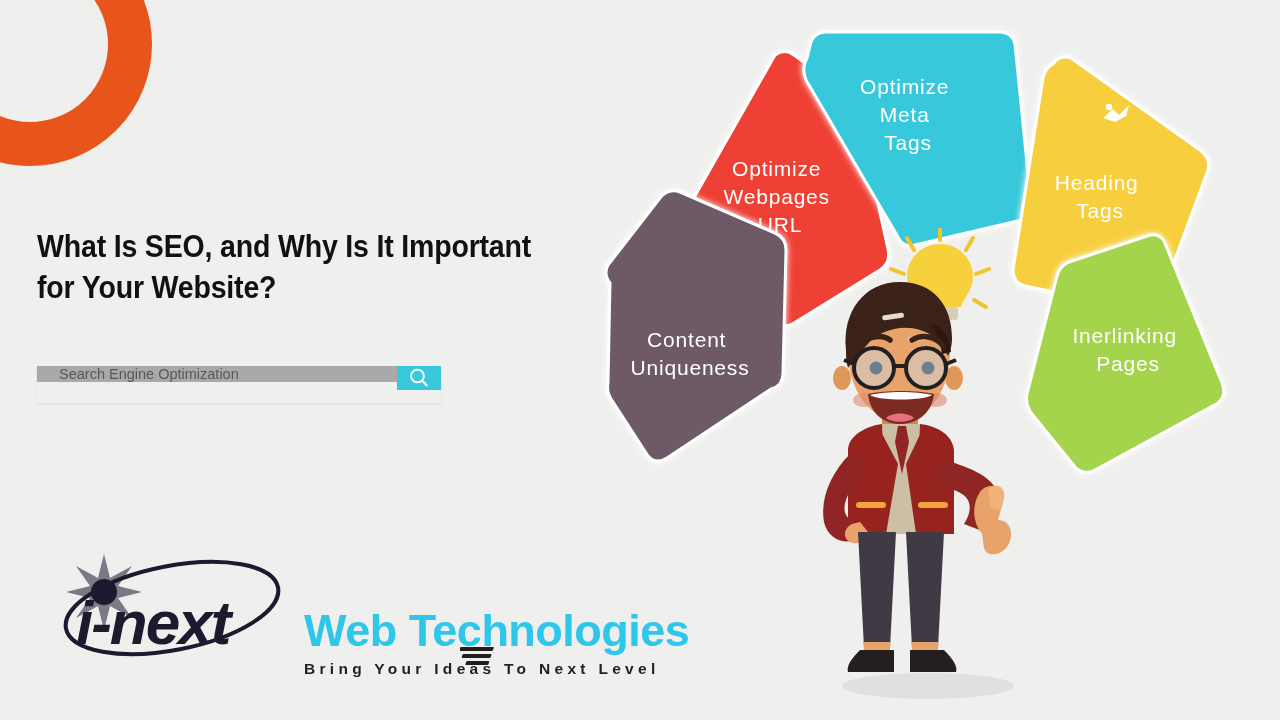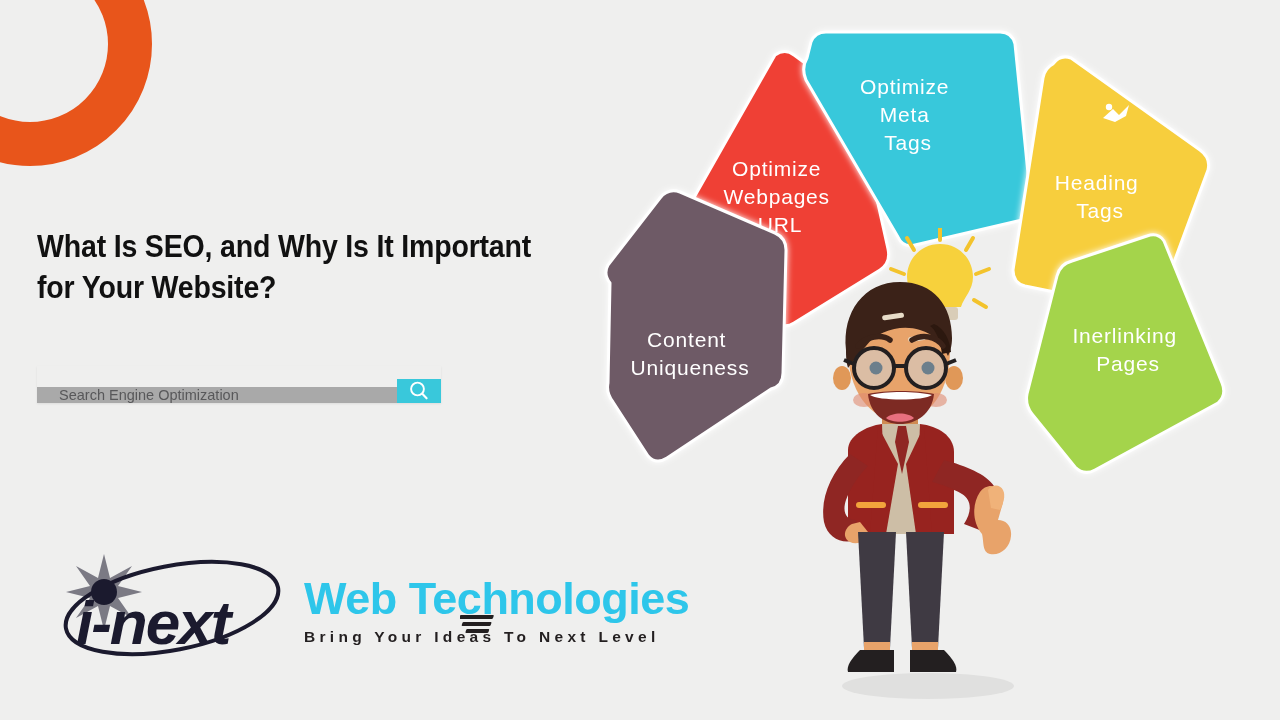--- a/index.html
+++ b/index.html
@@ -48,21 +48,21 @@
   }
 
   
   .searchbar {
     position: absolute;
     left: 37px;
     top: 366px;
     width: 404px;
     height: 37px;
     display: flex;
-    align-items: flex-end;
+    align-items: flex-start;
     box-shadow: 0 1px 2px rgba(0,0,0,0.08);
   }
   .search-input {
     flex: 1 1 auto;
     background: #a9a9a9;
     border: none;
     outline: none;
     padding: 0 0 0 22px;
     font-family: "Liberation Sans", sans-serif;
     font-size: 14.5px;
@@ -114,21 +114,21 @@
     left: 46px;
     top: 548px;
     width: 700px;
     height: 126px;
   }
   .logo-mark { position: absolute; left: 8px; top: 0; width: 250px; height: 120px; }
   .logo-mark svg { display: block; }
   .logo-words {
     position: absolute;
     left: 258px;
-    top: 28px;
+    top: 60px;
     width: 480px;
   }
   .logo-title {
     font-family: "Liberation Sans", sans-serif;
     font-weight: bold;
     font-size: 45px;
     line-height: 1;
     color: #2ec6ea;
     letter-spacing: -0.5px;
     white-space: nowrap;

